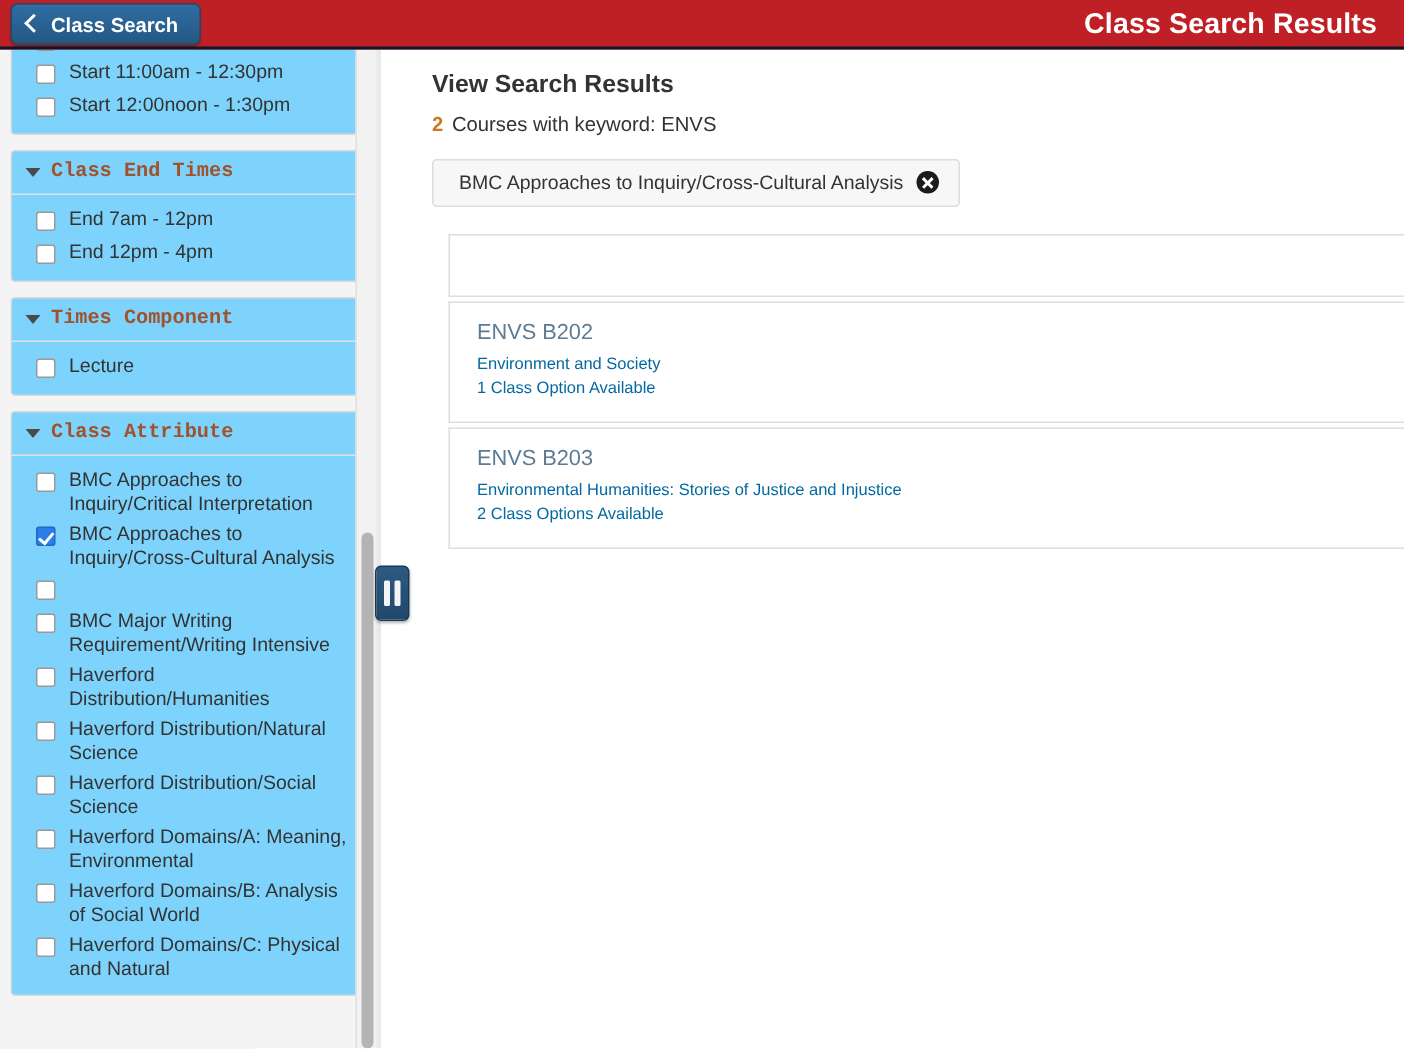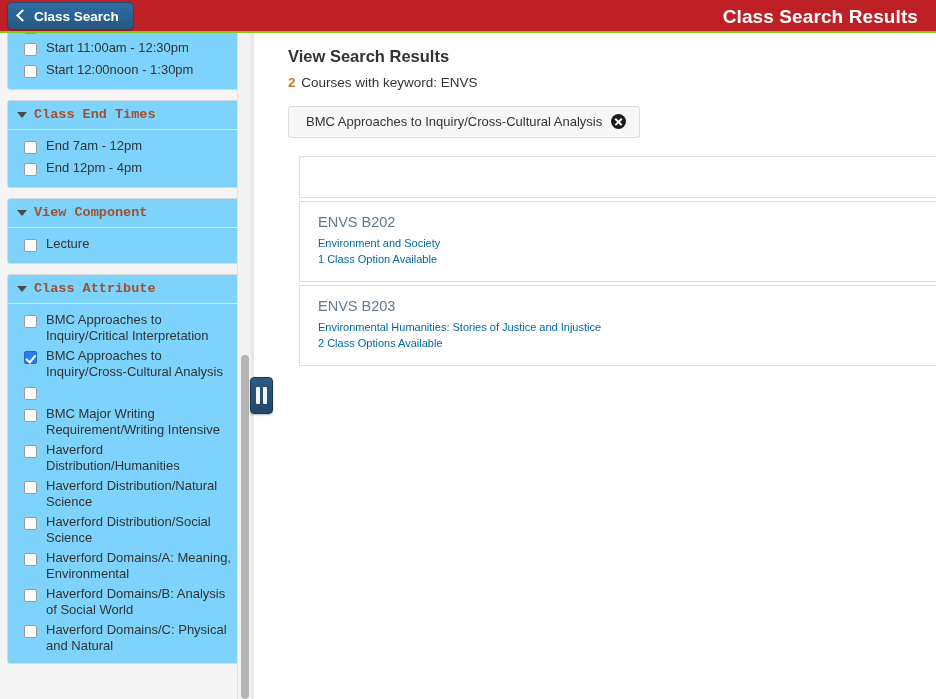--- a/index.html
+++ b/index.html
@@ -19,21 +19,21 @@
     overflow: hidden;
     background: #ffffff;
   }
 
   
   .topbar {
     position: absolute;
     top: 0; left: 0;
     width: 936px; height: 33px;
     background: #bf2026;
-    border-bottom: 2px solid #84cc16;
+    border-bottom: 2px solid #0f172a;
     z-index: 40;
   }
   .back-button {
     position: absolute;
     left: 7px; top: 2px;
     height: 28px;
     padding: 0 14px 0 10px;
     display: flex;
     align-items: center;
     gap: 7px;
@@ -325,21 +325,21 @@
             </label>
             <label class="facet-row">
               <input type="checkbox" class="cbx" style="">
               <span class="facet-row-label">End 12pm - 4pm</span>
             </label>
           </div>
         </div>
         <div class="facet-panel">
           <div class="facet-head">
             <span class="caret-down"></span>
-            <span class="facet-head-label">View Component</span>
+            <span class="facet-head-label">Times Component</span>
           </div>
           <div class="facet-body">
             <label class="facet-row">
               <input type="checkbox" class="cbx" style="">
               <span class="facet-row-label">Lecture</span>
             </label>
           </div>
         </div>
         <div class="facet-panel">
           <div class="facet-head">

